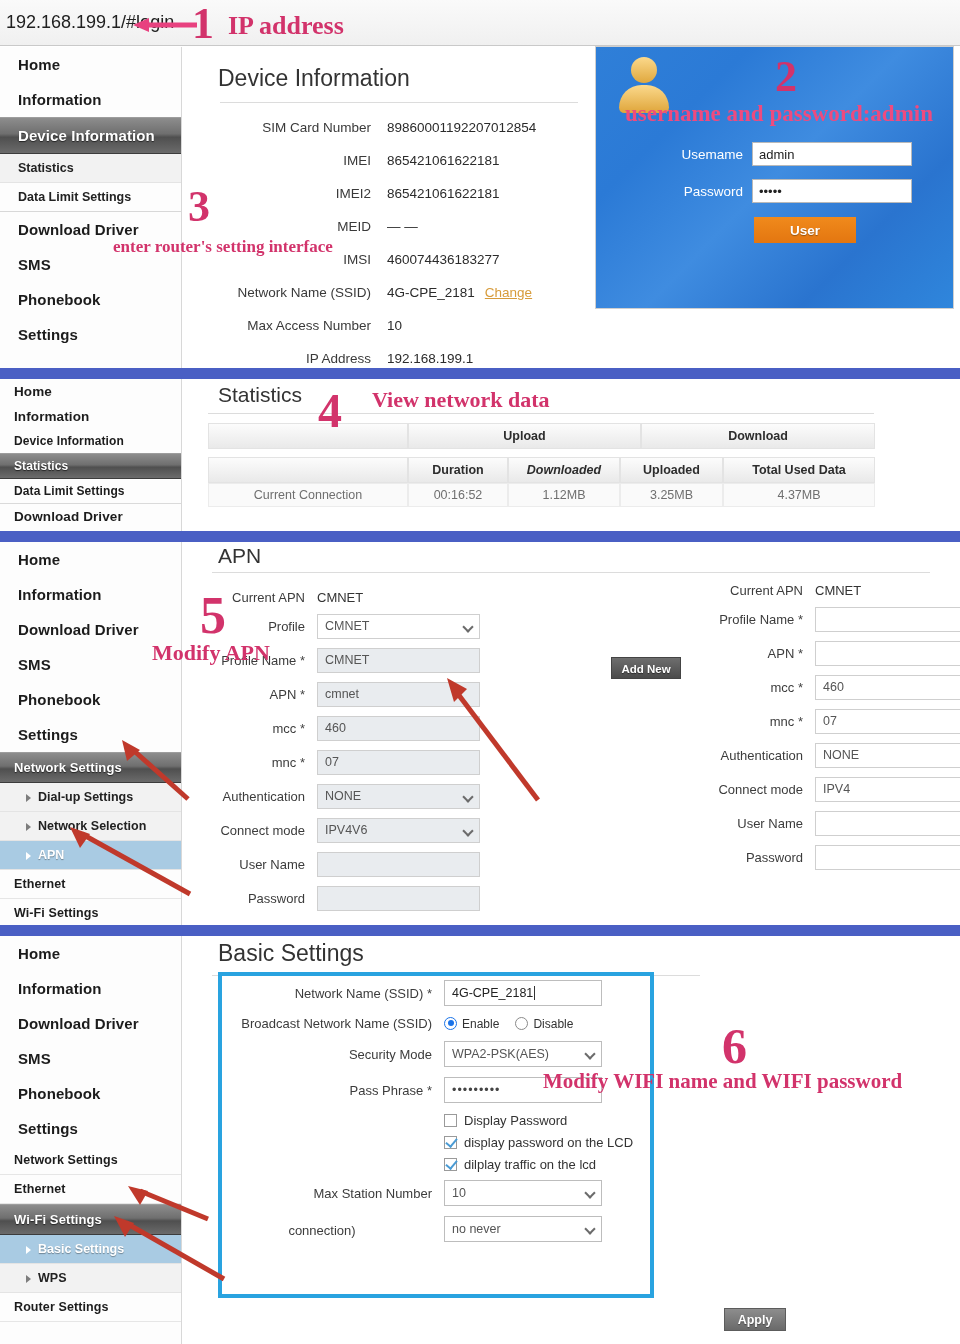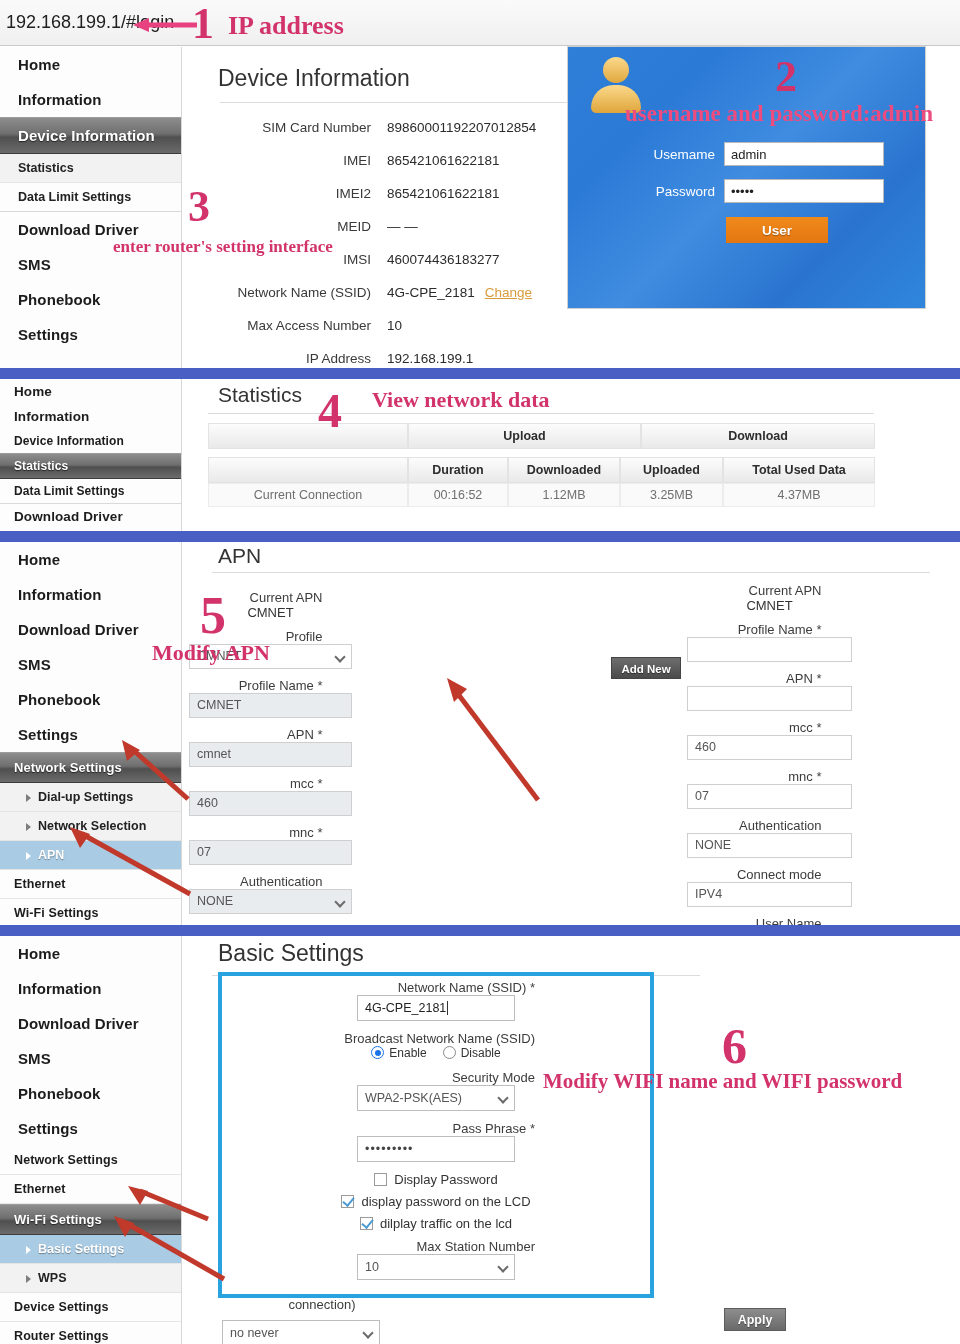--- a/index.html
+++ b/index.html
@@ -44,21 +44,21 @@
   .hr { height:1px; background:#dcdcdc; margin:0 24px 0 38px; }
 
   
   .inforow { display:flex; align-items:center; height:33px; font-size:13.5px; color:#333; }
   .inforow .lbl { width:205px; text-align:right; padding-right:16px; color:#3a3a3a; }
   .inforow .val { color:#2b2b2b; }
   .lnk { color:#d79b3a; text-decoration:underline; margin-left:10px; cursor:pointer; }
 
   
   .loginbox {
-    position:absolute; left:567px; top:46px; width:359px; height:263px;
+    position:absolute; left:595px; top:46px; width:359px; height:263px;
     background: linear-gradient(135deg,#2f7fd8 0%, #2b7ad6 25%, #3f8ce0 50%, #2a74cf 75%, #2f86dc 100%);
     border:1px solid #cfcfcf;
   }
   .avatar { position:absolute; left:22px; top:10px; width:52px; height:56px; }
   .avatar .head { position:absolute; left:13px; top:0; width:26px; height:26px; border-radius:50%;
      background:linear-gradient(to bottom,#fbd98c,#e0a83e); }
   .avatar .body { position:absolute; left:1px; top:28px; width:50px; height:28px;
      border-radius:25px 25px 6px 6px; background:linear-gradient(to bottom,#fbd98c,#dfa53a); }
   .login-row { position:absolute; display:flex; align-items:center; }
   .login-row .lab { width:78px; text-align:right; color:#ffffff; font-size:13.5px; padding-right:9px; }
@@ -77,21 +77,21 @@
   table.stats { border-collapse:separate; border-spacing:0; font-size:12.5px; color:#6a6a6a; }
   table.stats th {
     background:linear-gradient(to bottom,#fcfcfc,#e9e9e9);
     color:#2d2d2d; font-weight:bold; height:26px; border:1px solid #e3e3e3; font-size:12.5px;
   }
   table.stats td {
     background:#fafafa; height:24px; text-align:center; border:1px solid #ececec; color:#6f6f6f;
   }
 
   
-  .frow { display:flex; align-items:center; margin-bottom:9px;flex-direction:column; }
+  .frow { display:flex; align-items:center; margin-bottom:9px; }
   .frow .fl { width:128px; text-align:right; padding-right:12px; font-size:13px; color:#3c3c3c; white-space:nowrap; }
   .frow .fl .req { color:#444; }
   .fin, .fsel {
     width:163px; height:25px; border:1px solid #cfcfcf; background:#e9ecef;
     font-size:12.5px; color:#555; padding:0 7px; font-family:"Liberation Sans",sans-serif;
     line-height:23px;
   }
   .fin.blank { background:#e9ecef; }
   .fsel { position:relative; }
   .fsel.white, .fin.white { background:#ffffff; }
@@ -247,21 +247,21 @@
           <th style="width:234px;">Download</th>
         </tr>
       </tbody>
         </table>
 
       <table class="stats" style="margin:8px 0 0 26px;width:667px;">
         <tbody>
             <tr>
           <th style="width:200px;"></th>
           <th style="width:100px;">Duration</th>
-          <th style="width:112px;">Downloaded</th>
+          <th style="width:112px;font-style:italic;">Downloaded</th>
           <th style="width:103px;margin-top:41px;">Uploaded</th>
           <th style="width:152px;">Total Used Data</th>
         </tr>
         <tr>
           <td>Current Connection</td>
           <td>00:16:52</td>
           <td>1.12MB</td>
           <td>3.25MB</td>
           <td>4.37MB</td>
         </tr>
@@ -417,21 +417,20 @@
       <div class="sb-item">Settings</div>
       <div class="sb-item small" style="border-bottom:1px solid #e6e6e6;">Network Settings</div>
       <div class="sb-item small" style="border-bottom:1px solid #e6e6e6;">Ethernet</div>
       <div class="sb-item sb-sel" style="font-size:13px;padding:7px 0 7px 14px;">Wi-Fi Settings</div>
       <div class="sb-sub active">
         <span class="caret"></span><span>Basic Settings</span>
       </div>
       <div class="sb-sub">
         <span class="caret"></span><span>WPS</span>
       </div>
-      <div class="sb-item small" style="border-bottom:1px solid #e6e6e6;">Device Settings</div>
       <div class="sb-item small" style="border-bottom:1px solid #e6e6e6;">Router Settings</div>
 
     </div>
 
     <div class="content" style="top:0;height:408px;">
       <div class="pg-title" style="padding:4px 0 8px 36px;font-size:23px;">Basic Settings</div>
       <div class="hr" style="margin:0 260px 0 30px;"></div>
     </div>
 
     <div class="bluebox" style="left:218px;top:36px;width:436px;height:326px;"></div>

